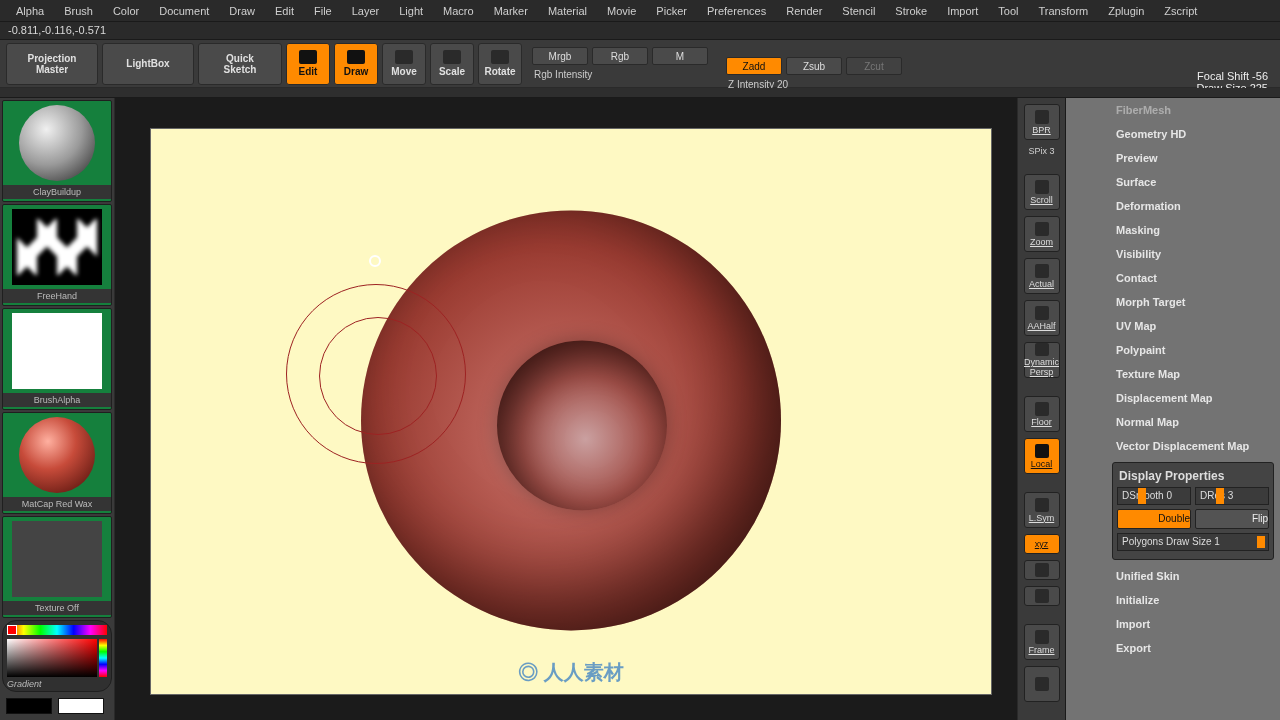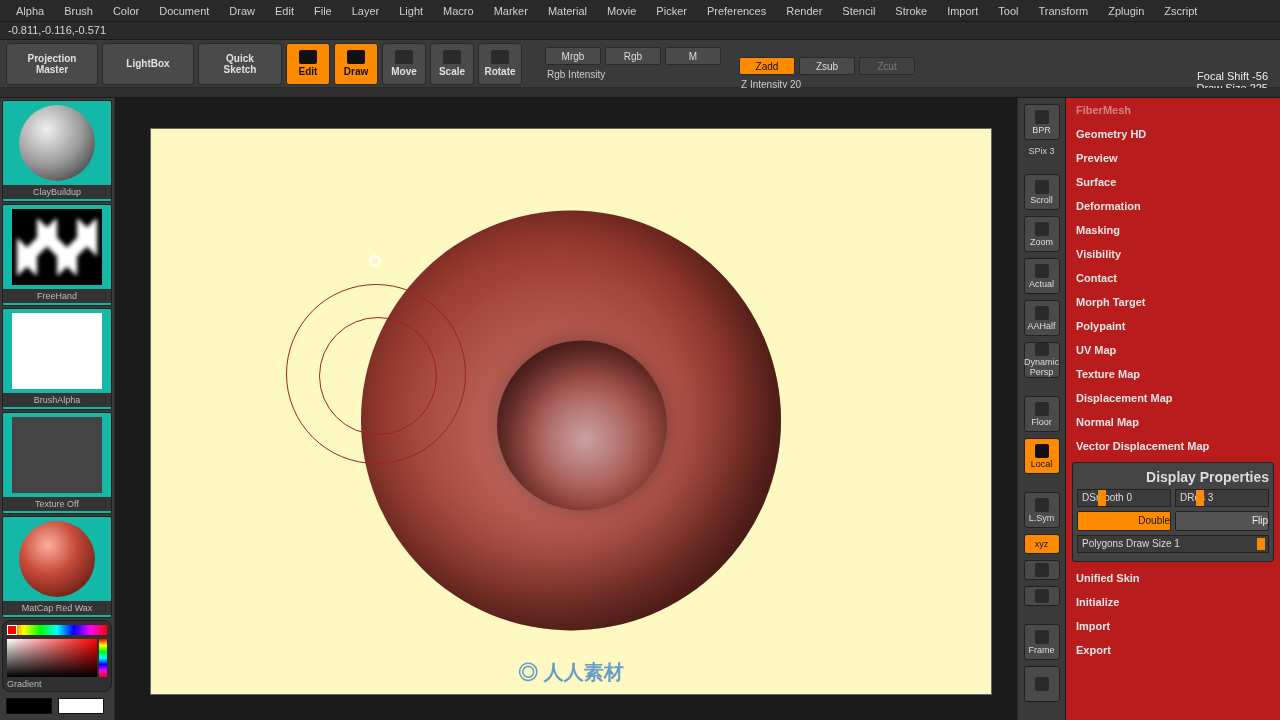--- a/index.html
+++ b/index.html
@@ -84,21 +84,21 @@
     width: 115px;
     background: #3a3a3a;
     border-right: 1px solid #2a2a2a;
     display: flex; flex-direction: column;
     gap: 2px;
     padding: 2px;
   }
   .thumb {
     width: 100%;
     display: flex; flex-direction: column; align-items: center;
-    background: #14b8a6; border: 1px solid #1f1f1f; border-radius: 2px;
+    background: #15803d; border: 1px solid #1f1f1f; border-radius: 2px;
     padding-bottom: 2px;
   }
   .thumb .cap { height: 14px; line-height: 14px; font-size: 9px; color: #bbb; background: #343434; width: 100%; text-align: center; }
   .sphere-gray { background: radial-gradient(circle at 36% 32%, #f0f0f0, #9a9a9a 50%, #444 85%); border-radius: 50%; height: 76px; width: 76px; margin: 4px auto; }
   .zigzag {
     height: 76px; width: 90px; background: #000; position: relative; overflow: hidden; margin: 4px 0;
   }
   .zigzag::after {
     content: ""; position: absolute; left: 5px; top: 10px;
     width: 80px; height: 56px;
@@ -106,22 +106,23 @@
       linear-gradient(135deg, transparent 40%, #fff 40% 60%, transparent 60%) 0 0/40px 56px,
       linear-gradient(225deg, transparent 40%, #fff 40% 60%, transparent 60%) 20px 0/40px 56px;
     filter: blur(2px);
   }
   .white-sq { height: 76px; width: 90px; background: #fff; margin: 4px 0; }
   .gray-sq { height: 76px; width: 90px; background: #444; margin: 4px 0; }
   .matred { background: radial-gradient(circle at 38% 32%, #ffb0a0, #c74b3a 40%, #6b1d15 82%, #2a0b08); border-radius: 50%; height: 76px; width: 76px; margin: 4px auto; }
 
   .colorpick {
     width: 100%; height: 88px; position: relative;
-    background: #303030; border: 1px solid #1f1f1f; border-radius: 8px;
+    background: #303030; border: 1px solid #1f1f1f; border-radius: 14px;
     padding: 4px;
+    font-style: italic;
   }
   .hue { position: absolute; left: 4px; right: 4px; top: 4px; height: 10px;
     background: linear-gradient(to right, red, yellow, lime, cyan, blue, magenta, red);
   }
   .swatch { position: absolute; left: 4px; top: 4px; width: 10px; height: 10px; background: #ff0000; border: 1px solid #fff; }
   .sv { position: absolute; left: 4px; right: 14px; top: 18px; bottom: 14px;
     background:
       linear-gradient(to top, #000, rgba(0,0,0,0)),
       linear-gradient(to right, #fff, #ff0000);
   }
@@ -184,49 +185,50 @@
     width: 48px;
     background: #3a3a3a;
     border-left: 1px solid #2a2a2a;
     display: flex; flex-direction: column; align-items: center;
     padding: 6px 0; gap: 6px;
   }
   .rvbtn {
     width: 36px; height: 36px;
     background: #4a4a4a; border: 1px solid #222; border-radius: 3px;
     display: flex; flex-direction: column; align-items: center; justify-content: center;
-    color: #ddd; font-size: 8px; text-align: center;
+    color: #ddd; font-size: 8px; text-align: center; text-decoration: underline;
   }
   .rvbtn.active { background: #ff8a00; color: #111; }
   .rvbtn .ic { width: 14px; height: 14px; background: #2a2a2a; border-radius: 2px; margin-bottom: 1px; }
   .rvbtn.active .ic { background: #111; }
   .rvsep { height: 6px; }
   .rv-label { font-size: 9px; }
 
   
   .rpanel {
     width: 215px;
-    background: #b91c1c;
+    background: #737373;
     border-left: 1px solid #1a1a1a;
     display: flex; flex-direction: column;
     overflow: hidden;
+    padding-left: 40px;
   }
   .psec {
     padding: 6px 10px;
     font-size: 11px;
     font-weight: bold;
     color: #e6e6e6;
     cursor: pointer;
   }
   .group {
     margin: 4px 6px;
     background: #444; border: 1px solid #222; border-radius: 3px;
     padding: 4px;
   }
-  .group .title { font-size: 14px; color: #ddd; font-weight: bold; padding: 2px 0 4px 2px; text-align: right; }
+  .group .title { font-size: 12px; color: #ddd; font-weight: bold; padding: 2px 0 4px 2px; }
   .row { display: flex; gap: 4px; margin-bottom: 4px; }
   .sld {
     flex: 1; height: 18px; background: #3b3b3b;
     border: 1px solid #222; position: relative;
     color: #ddd; font-size: 10px; line-height: 16px; padding: 0 4px;
   }
   .sld .knob { position: absolute; top: 0; bottom: 0; width: 8px; background: #ff8a00; right: 4px; }
   .sld.left .knob { left: 20px; right: auto; }
   .gbtn {
     flex: 1; height: 20px; background: #535353;
@@ -295,21 +297,21 @@
   </div>
   <div class="tbtn xsmall">
     <div class="slot-icn"></div>
     <span>Scale</span>
   </div>
   <div class="tbtn xsmall">
     <div class="slot-icn"></div>
     <span>Rotate</span>
   </div>
 
-  <div class="mode-labels" style="margin-left:19px;">
+  <div class="mode-labels" style="margin-left:6px;">
     <div class="modes">
       <div class="mode">Mrgb</div>
       <div class="mode">Rgb</div>
       <div class="mode">M</div>
     </div>
     <div class="label-under">Rgb Intensity</div>
   </div>
 
   <div class="mode-labels" style="margin-left:14px;margin-top:19px;">
     <div class="modes">
@@ -336,26 +338,26 @@
     </div>
     <div class="thumb">
       <div class="zigzag"></div>
       <div class="cap">FreeHand</div>
     </div>
     <div class="thumb">
       <div class="white-sq"></div>
       <div class="cap">BrushAlpha</div>
     </div>
     <div class="thumb">
+      <div class="matred"></div>
+      <div class="cap">MatCap Red Wax</div>
+    </div>
+    <div class="thumb">
       <div class="gray-sq"></div>
       <div class="cap">Texture Off</div>
-    </div>
-    <div class="thumb">
-      <div class="matred"></div>
-      <div class="cap">MatCap Red Wax</div>
     </div>
     <div class="colorpick">
       <div class="hue"></div>
       <div class="swatch"></div>
       <div class="sv"></div>
       <div class="huestrip"></div>
       <div class="cp-cap">Gradient</div>
     </div>
     <div class="black-white">
       <div class="bw" style="background:#000"></div>
@@ -438,22 +440,22 @@
   <div class="rpanel">
     <div class="psec" style="opacity:.5">FiberMesh</div>
     <div class="psec">Geometry HD</div>
     <div class="psec">Preview</div>
     <div class="psec">Surface</div>
     <div class="psec">Deformation</div>
     <div class="psec">Masking</div>
     <div class="psec">Visibility</div>
     <div class="psec">Contact</div>
     <div class="psec">Morph Target</div>
+    <div class="psec">UV Map</div>
     <div class="psec">Polypaint</div>
-    <div class="psec">UV Map</div>
     <div class="psec">Texture Map</div>
     <div class="psec">Displacement Map</div>
     <div class="psec">Normal Map</div>
     <div class="psec">Vector Displacement Map</div>
 
     <div class="group">
       <div class="title">Display Properties</div>
       <div class="row">
         <div class="sld left"><span>DSmooth 0</span><div class="knob"></div></div>
         <div class="sld left"><span>DRes 3</span><div class="knob"></div></div>

